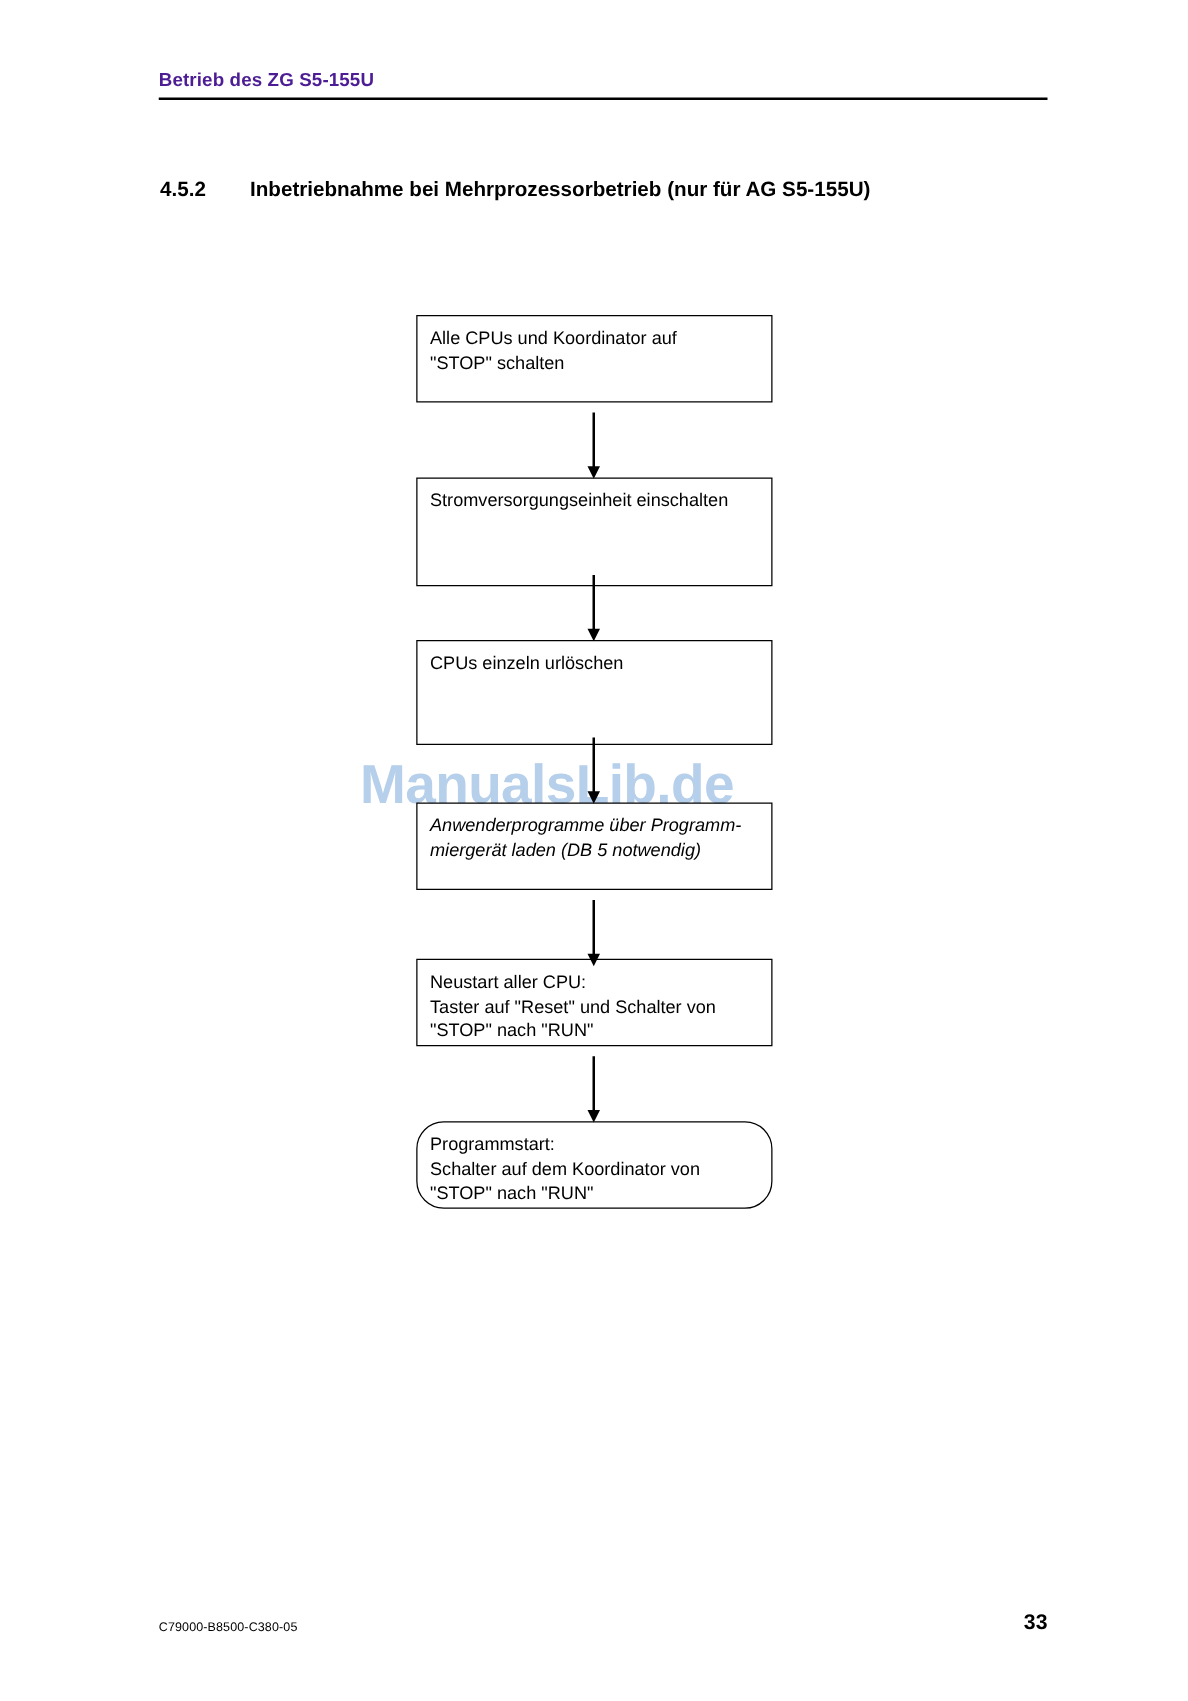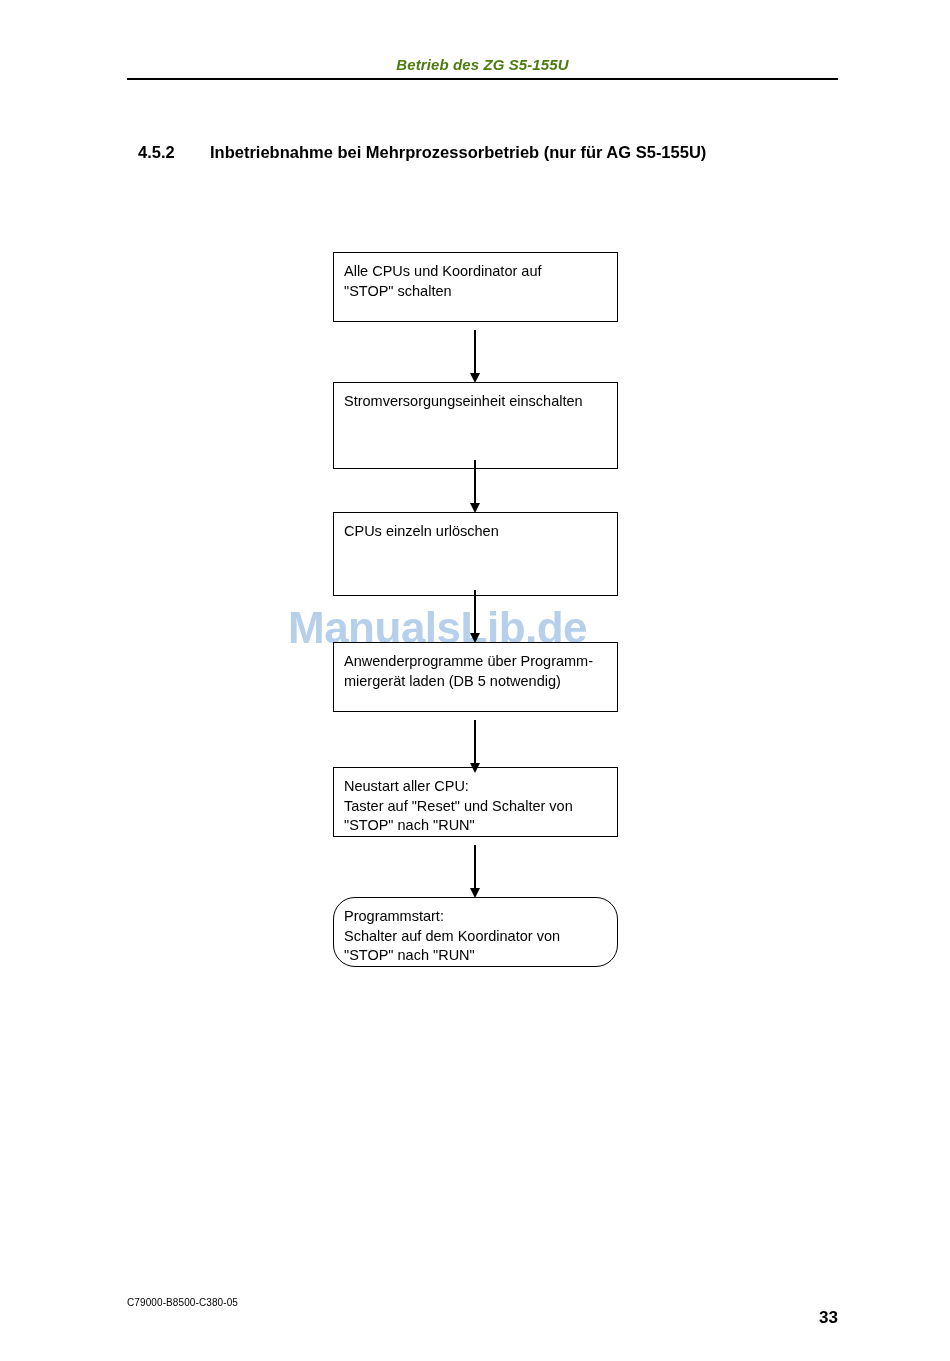--- a/index.html
+++ b/index.html
@@ -20,26 +20,25 @@
     position: absolute;
     inset: 0;
   }
 
   
   .header-title {
     position: absolute;
     top: 56px;
     left: 127px;
     width: 711px;
-    text-align: center;
-    font-style: italic;
+    text-align: left;
     font-weight: bold;
     font-size: 15px;
     letter-spacing: 0.1px;
-    color: #4d7c0f;
+    color: #4c1d95;
   }
   .header-rule {
     position: absolute;
     top: 78px;
     left: 127px;
     width: 711px;
     height: 2px;
     background: #000;
   }
 
@@ -48,21 +47,20 @@
     position: absolute;
     top: 143px;
     left: 128px;
     font-weight: bold;
     font-size: 16.5px;
     white-space: nowrap;
   }
   .section-heading .sec-num {
     display: inline-block;
     width: 72px;
-    margin-left: 10px;
   }
 
   
   .watermark {
     position: absolute;
     top: 603px;
     left: 288px;
     font-size: 44px;
     font-weight: bold;
     color: #b6cfea;
@@ -122,21 +120,20 @@
     letter-spacing: 0.1px;
   }
   .footer-page {
     position: absolute;
     left: 0;
     top: 1288px;
     width: 838px;
     text-align: right;
     font-size: 17px;
     font-weight: bold;
-    margin-top: 20px;
   }
 </style>
 </head>
 <body>
 
 <div class="page">
 
   <div class="header-title">Betrieb des ZG S5-155U</div>
   <div class="header-rule"></div>
 
@@ -157,21 +154,21 @@
     <div class="fc-box" style="top:382px; height:87px;">
       <span class="ln">Stromversorgungseinheit einschalten</span>
     </div>
     <div class="arrow" style="top:460px; height:44px;"></div>
 
     <div class="fc-box" style="top:512px; height:84px;">
       <span class="ln">CPUs einzeln urlöschen</span>
     </div>
     <div class="arrow" style="top:590px; height:44px;"></div>
 
-    <div class="fc-box" style="top:642px; height:70px;">
+    <div class="fc-box" style="top:642px; height:70px;font-style:italic;">
       <span class="ln">Anwenderprogramme über Programm-</span>
       <span class="ln">miergerät laden (DB 5 notwendig)</span>
     </div>
     <div class="arrow" style="top:720px; height:44px;"></div>
 
     <div class="fc-box" style="top:767px; height:70px;">
       <span class="ln">Neustart aller CPU:</span>
       <span class="ln">Taster auf "Reset" und Schalter von</span>
       <span class="ln">"STOP" nach "RUN"</span>
     </div>

